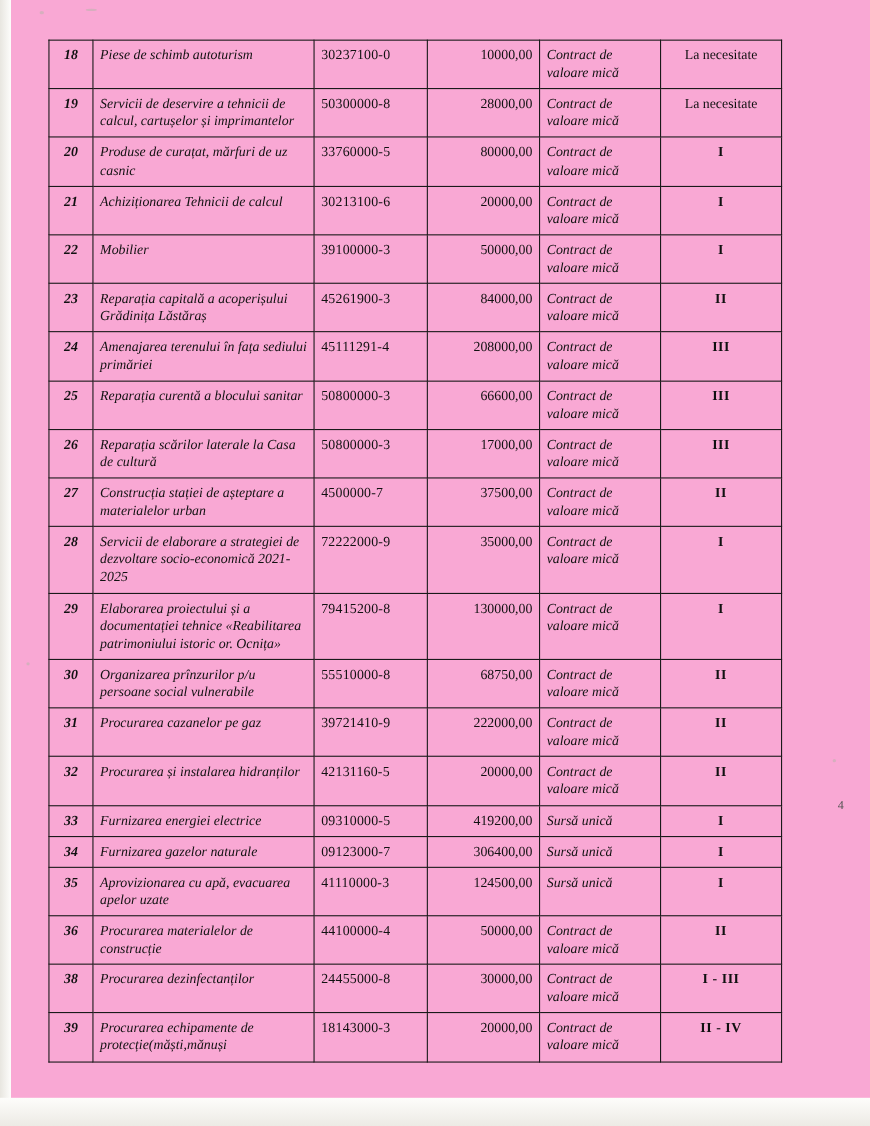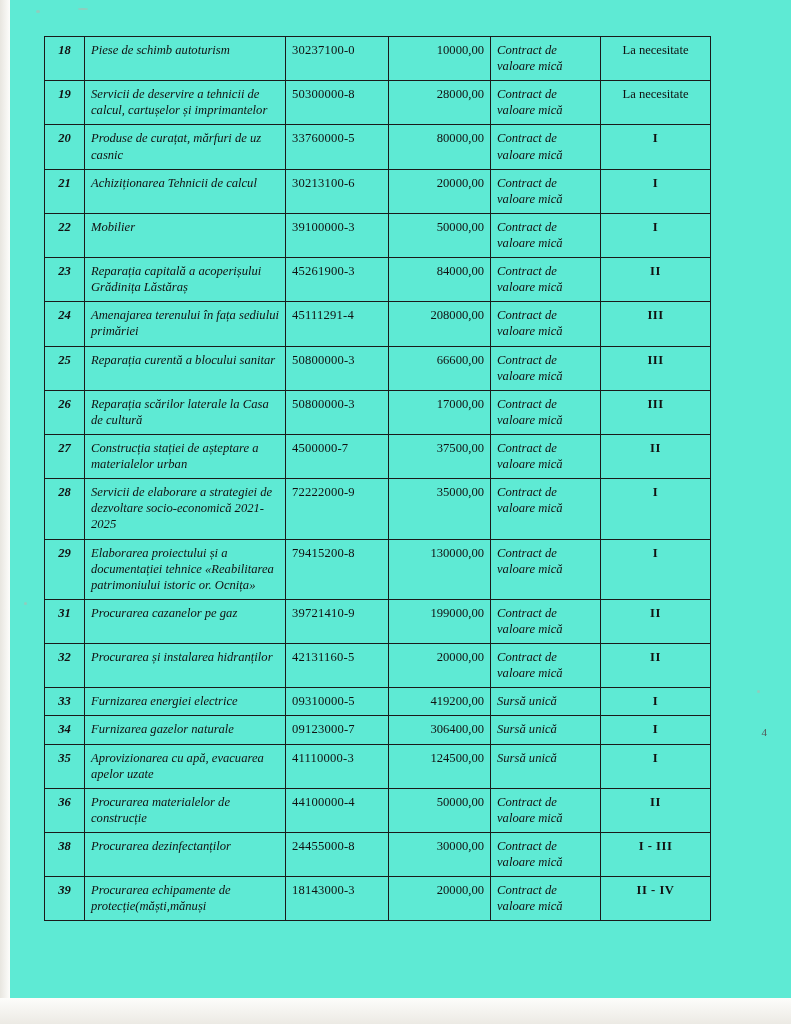--- a/index.html
+++ b/index.html
@@ -11,21 +11,21 @@
     height: 1024px;
     background: #ffffff;
     font-family: "Liberation Serif", serif;
     position: relative;
     overflow: hidden;
   }
   
   .page {
     position: absolute;
     inset: 0;
-    background: #5eead4;
+    background: #f9a8d4;
   }
   .scan-edge-left {
     position: absolute;
     left: 0; top: 0; bottom: 0;
     width: 10px;
     background: linear-gradient(to right, #e8e6e0, #fdfdfb);
   }
   .scan-edge-bottom {
     position: absolute;
     left: 0; right: 0; bottom: 0;
@@ -212,24 +212,32 @@
         </tr>
         <tr>
           <td class="nr">29</td>
           <td class="desc">Elaborarea proiectului și a documentației tehnice «Reabilitarea patrimoniului istoric or. Ocnița»</td>
           <td class="cpv">79415200-8</td>
           <td class="val">130000,00</td>
           <td class="proc">Contract de valoare mică</td>
           <td class="per">I</td>
         </tr>
         <tr>
+          <td class="nr">30</td>
+          <td class="desc">Organizarea prînzurilor p/u persoane social vulnerabile</td>
+          <td class="cpv">55510000-8</td>
+          <td class="val">68750,00</td>
+          <td class="proc">Contract de valoare mică</td>
+          <td class="per">II</td>
+        </tr>
+        <tr>
           <td class="nr">31</td>
           <td class="desc">Procurarea cazanelor pe gaz</td>
           <td class="cpv">39721410-9</td>
-          <td class="val">199000,00</td>
+          <td class="val">222000,00</td>
           <td class="proc">Contract de valoare mică</td>
           <td class="per">II</td>
         </tr>
         <tr>
           <td class="nr">32</td>
           <td class="desc">Procurarea și instalarea hidranților</td>
           <td class="cpv">42131160-5</td>
           <td class="val">20000,00</td>
           <td class="proc">Contract de valoare mică</td>
           <td class="per">II</td>

